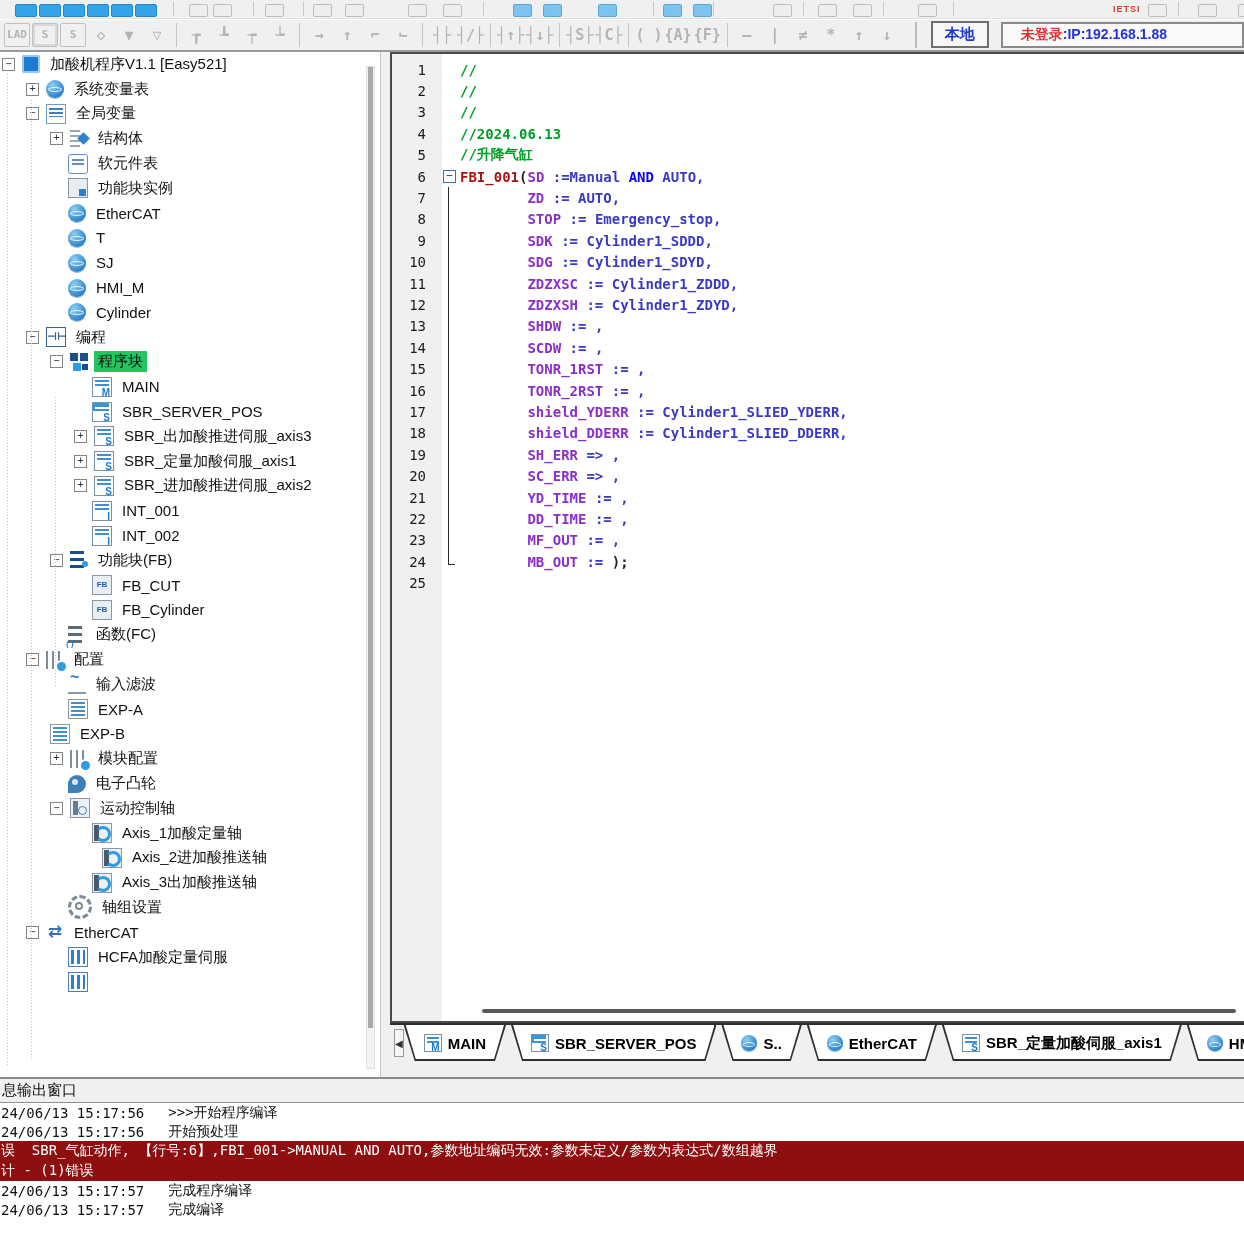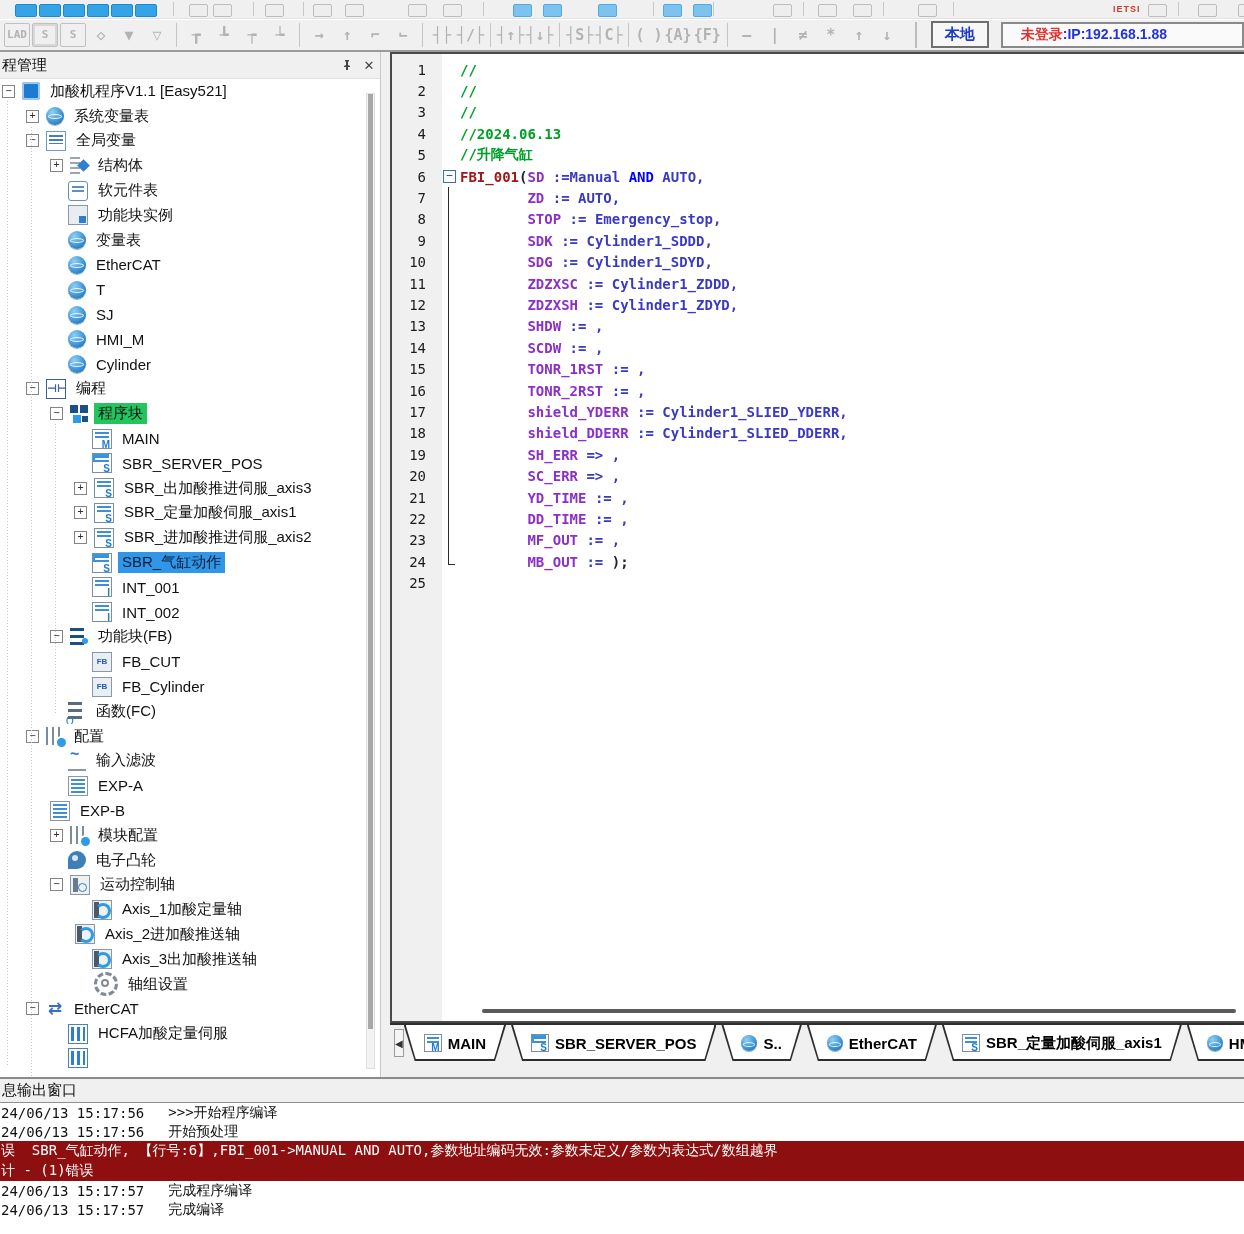--- a/index.html
+++ b/index.html
@@ -247,29 +247,20 @@
       </span>
     <span class="tb-sep2"></span>
     <button class="btn-local">本地</button>
     <div class="login-box">
       <span class="red">未登录</span><span class="blue">:IP:192.168.1.88</span>
     </div>
   </div>
 
   <div class="main">
     <aside class="sidebar">
-      <div class="side-header">
-        <span class="sh-title">程管理</span>
-        <span class="sh-btn">
-          <svg width="12" height="12" viewBox="0 0 12 12">
-              <path d="M4 1h4v1L7 3v3l2 1v1H7v3H5V8H3V7l2-1V3L4 2z" fill="#444"></path>
-            </svg>
-        </span>
-        <span class="sh-btn">✕</span>
-      </div>
       <div class="tree" id="tree">
         <div class="guide" style="left:7px;top:22px;bottom:12px;"></div>
         <div class="guide" style="left:31px;top:48px;height:960px;"></div>
         <div class="guide" style="left:55px;top:345px;height:290px;"></div>
         <div class="trow" style="padding-left: 2px;">
             <span class="texp">−</span>
             <span class="ic ic-monitor"></span>
             <span class="tlabel">加酸机程序V1.1 [Easy521]</span>
           </div>
           <div class="trow" style="padding-left: 26px;">
@@ -293,25 +284,20 @@
             <span class="tlabel">软元件表</span>
           </div>
           <div class="trow" style="padding-left: 50px;">
             <span class="tspacer"></span>
             <span class="ic ic-cube"></span>
             <span class="tlabel">功能块实例</span>
           </div>
           <div class="trow" style="padding-left: 50px;">
             <span class="tspacer"></span>
             <span class="ic ic-globe"></span>
-            <span class="tlabel">变量表</span>
-          </div>
-          <div class="trow" style="padding-left: 50px;">
-            <span class="tspacer"></span>
-            <span class="ic ic-globe"></span>
             <span class="tlabel">EtherCAT</span>
           </div>
           <div class="trow" style="padding-left: 50px;">
             <span class="tspacer"></span>
             <span class="ic ic-globe"></span>
             <span class="tlabel">T</span>
           </div>
           <div class="trow" style="padding-left: 50px;">
             <span class="tspacer"></span>
             <span class="ic ic-globe"></span>
@@ -357,25 +343,20 @@
             <span class="ic ic-prog s"></span>
             <span class="tlabel">SBR_定量加酸伺服_axis1</span>
           </div>
           <div class="trow" style="padding-left: 74px;">
             <span class="texp">+</span>
             <span class="ic ic-prog s"></span>
             <span class="tlabel">SBR_进加酸推进伺服_axis2</span>
           </div>
           <div class="trow" style="padding-left: 74px;">
             <span class="tspacer"></span>
-            <span class="ic ic-prog s badge"></span>
-            <span class="tlabel selected">SBR_气缸动作</span>
-          </div>
-          <div class="trow" style="padding-left: 74px;">
-            <span class="tspacer"></span>
             <span class="ic ic-prog i"></span>
             <span class="tlabel">INT_001</span>
           </div>
           <div class="trow" style="padding-left: 74px;">
             <span class="tspacer"></span>
             <span class="ic ic-prog i"></span>
             <span class="tlabel">INT_002</span>
           </div>
           <div class="trow" style="padding-left: 50px;">
             <span class="texp">−</span>
@@ -430,31 +411,31 @@
           <div class="trow" style="padding-left: 50px;">
             <span class="texp">−</span>
             <span class="ic ic-motion"></span>
             <span class="tlabel">运动控制轴</span>
           </div>
           <div class="trow" style="padding-left: 74px;">
             <span class="tspacer"></span>
             <span class="ic ic-axis"></span>
             <span class="tlabel">Axis_1加酸定量轴</span>
           </div>
-          <div class="trow" style="padding-left: 57px;">
+          <div class="trow" style="padding-left: 84px;">
             <span class="tspacer"></span>
             <span class="ic ic-axis"></span>
             <span class="tlabel">Axis_2进加酸推送轴</span>
           </div>
           <div class="trow" style="padding-left: 74px;">
             <span class="tspacer"></span>
             <span class="ic ic-axis"></span>
             <span class="tlabel">Axis_3出加酸推送轴</span>
           </div>
-          <div class="trow" style="padding-left: 76px;">
+          <div class="trow" style="padding-left: 50px;">
             <span class="tspacer"></span>
             <span class="ic ic-gear"></span>
             <span class="tlabel">轴组设置</span>
           </div>
           <div class="trow" style="padding-left: 26px;">
             <span class="texp">−</span>
             <span class="ic ic-ecat">⇄</span>
             <span class="tlabel">EtherCAT</span>
           </div>
           <div class="trow" style="padding-left: 50px;">

